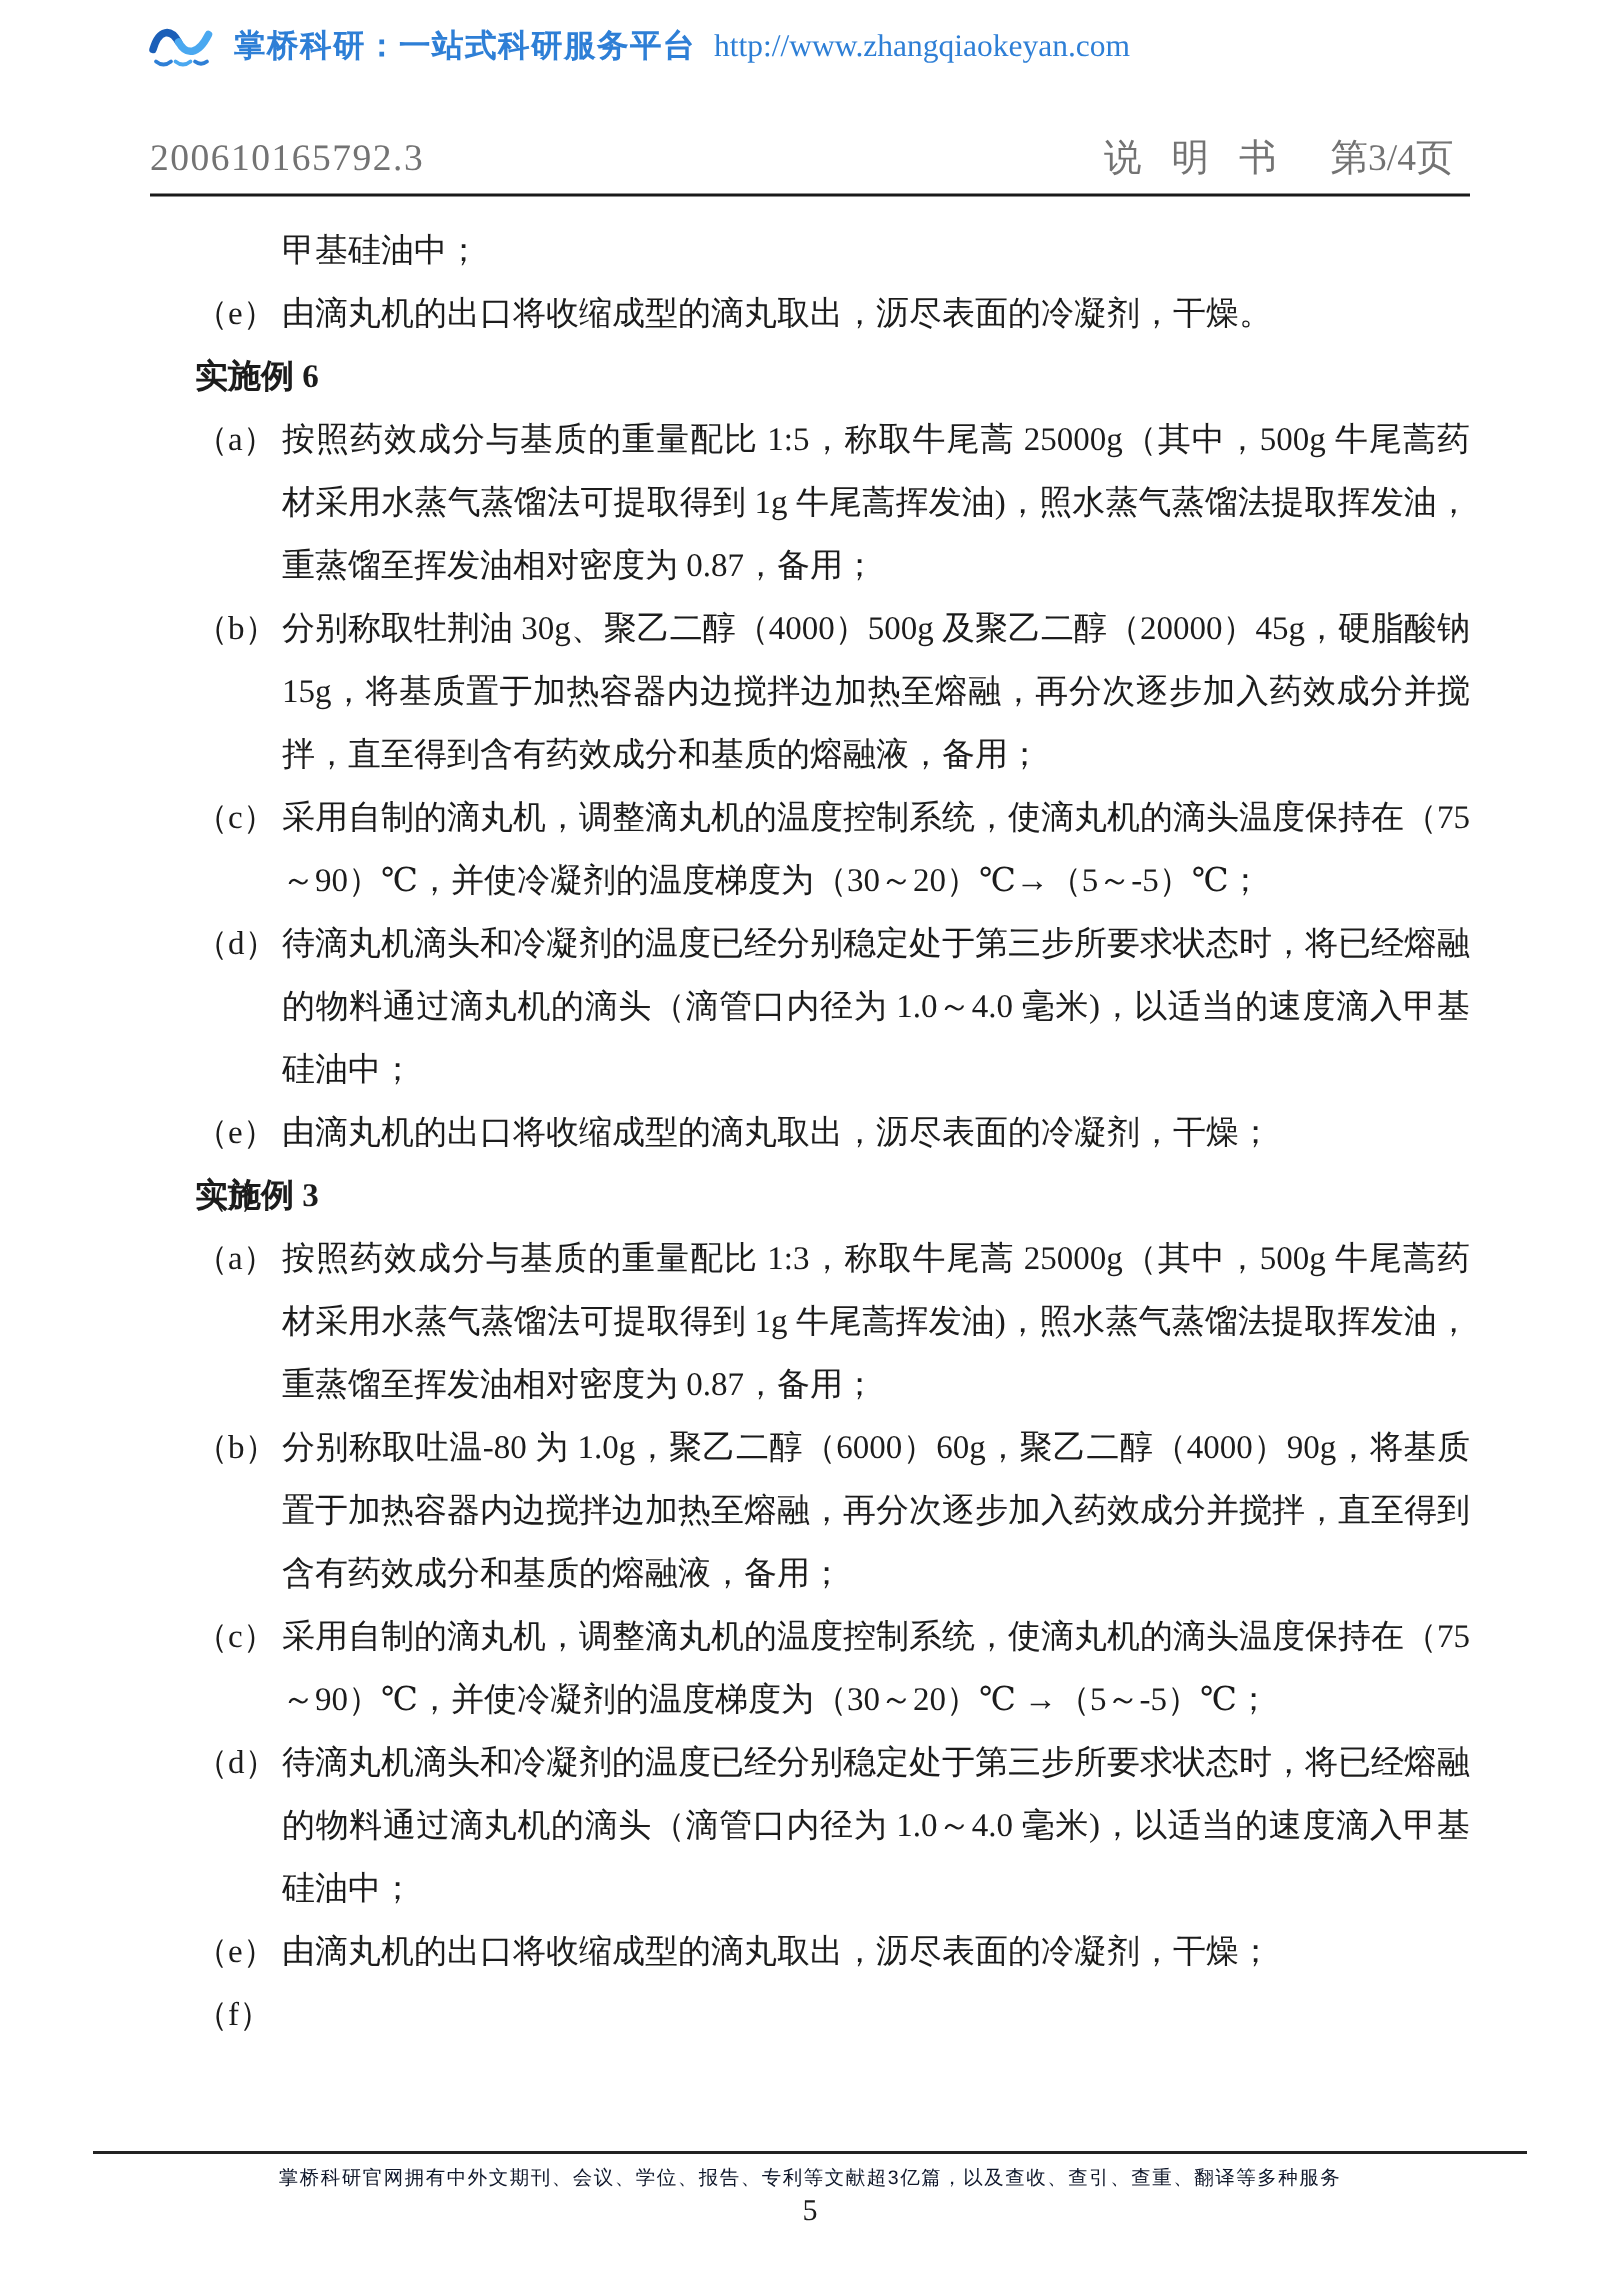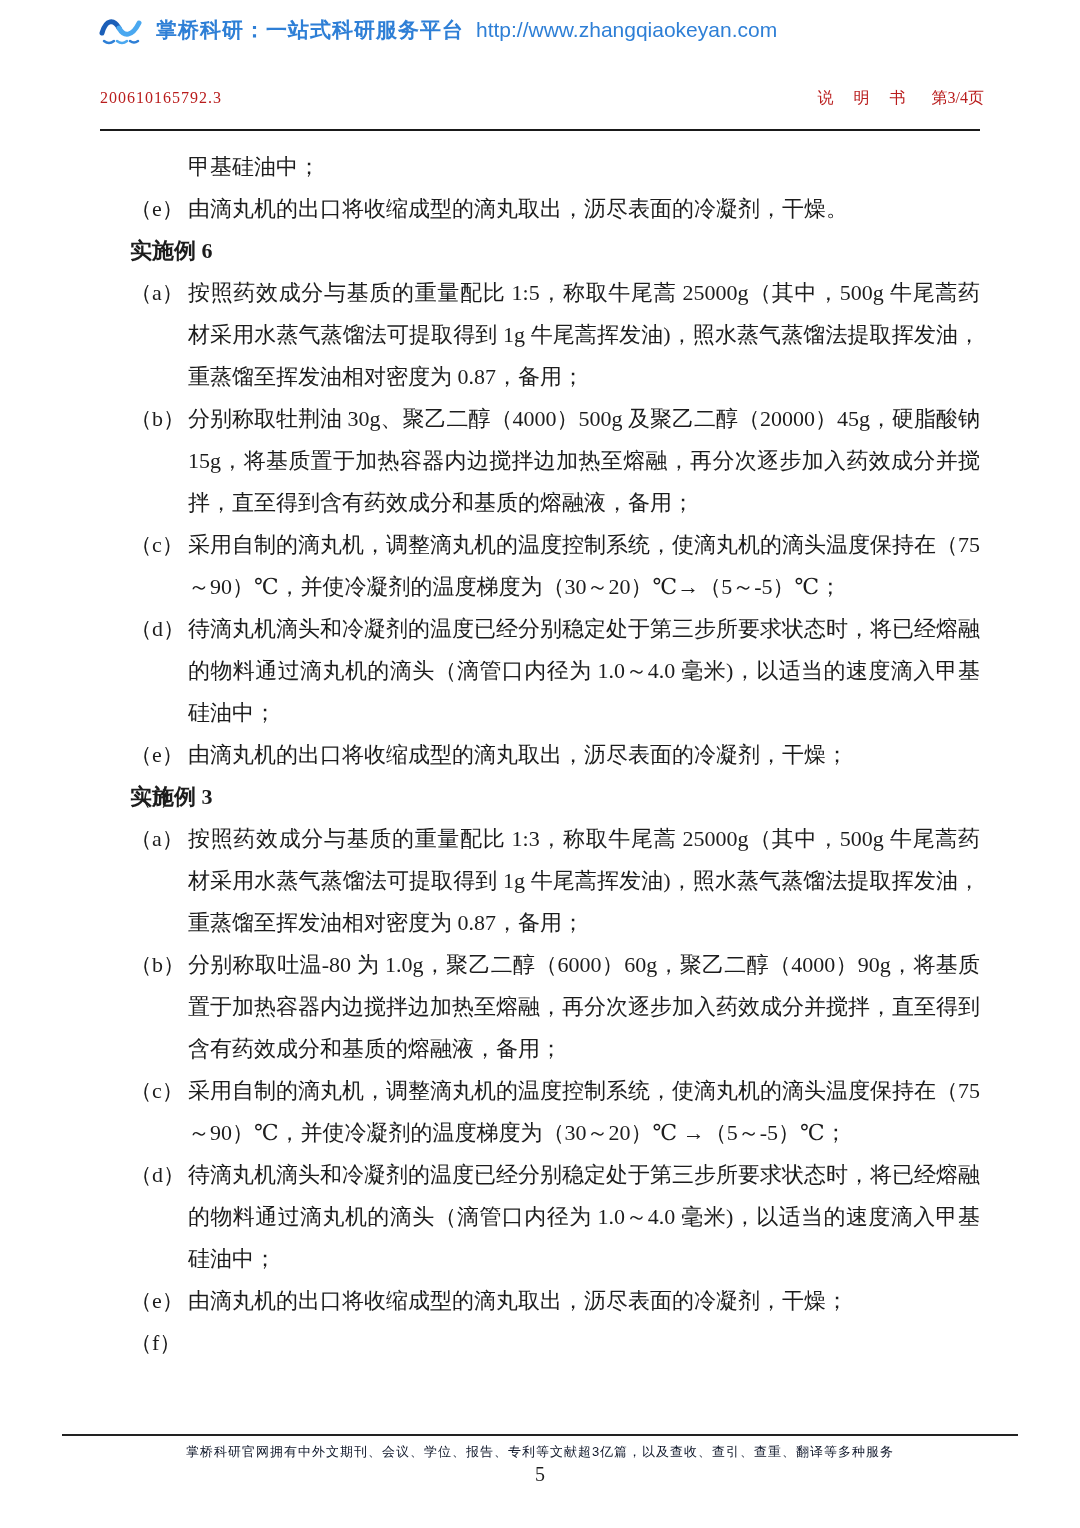--- a/index.html
+++ b/index.html
@@ -22,37 +22,37 @@
     display: flex;
     align-items: center;
     gap: 12px;
     font-family: "Liberation Sans", "DejaVu Sans", sans-serif;
     font-size: 21px;
     color: #2e7fd6;
     cursor: pointer;
   }
   .site-header .logo-svg { display: block; }
   .brand-text { font-weight: bold; letter-spacing: 1px; }
-  .brand-url { font-weight: normal; }
+  .brand-url { font-weight: normal; font-family: Liberation Serif, serif; }
 
   
   .doc-header {
     position: absolute;
     top: 88px;
     left: 100px;
-    right: 96px;
+    right: 111px;
     display: flex;
     justify-content: space-between;
     align-items: baseline;
-    font-size: 16px;
-    color: #b91c1c;
+    font-size: 25px;
+    color: #737373;
   }
   .patent-number { letter-spacing: 1px; }
   .doc-type { letter-spacing: 20px; }
-  .page-indicator { margin-left: 6px; }
+  .page-indicator { margin-left: 16px; }
   .header-rule {
     position: absolute;
     top: 129px;
     left: 100px;
     right: 100px;
     height: 0;
     border-top: 2px solid #1a1a1a;
   }
 
   

